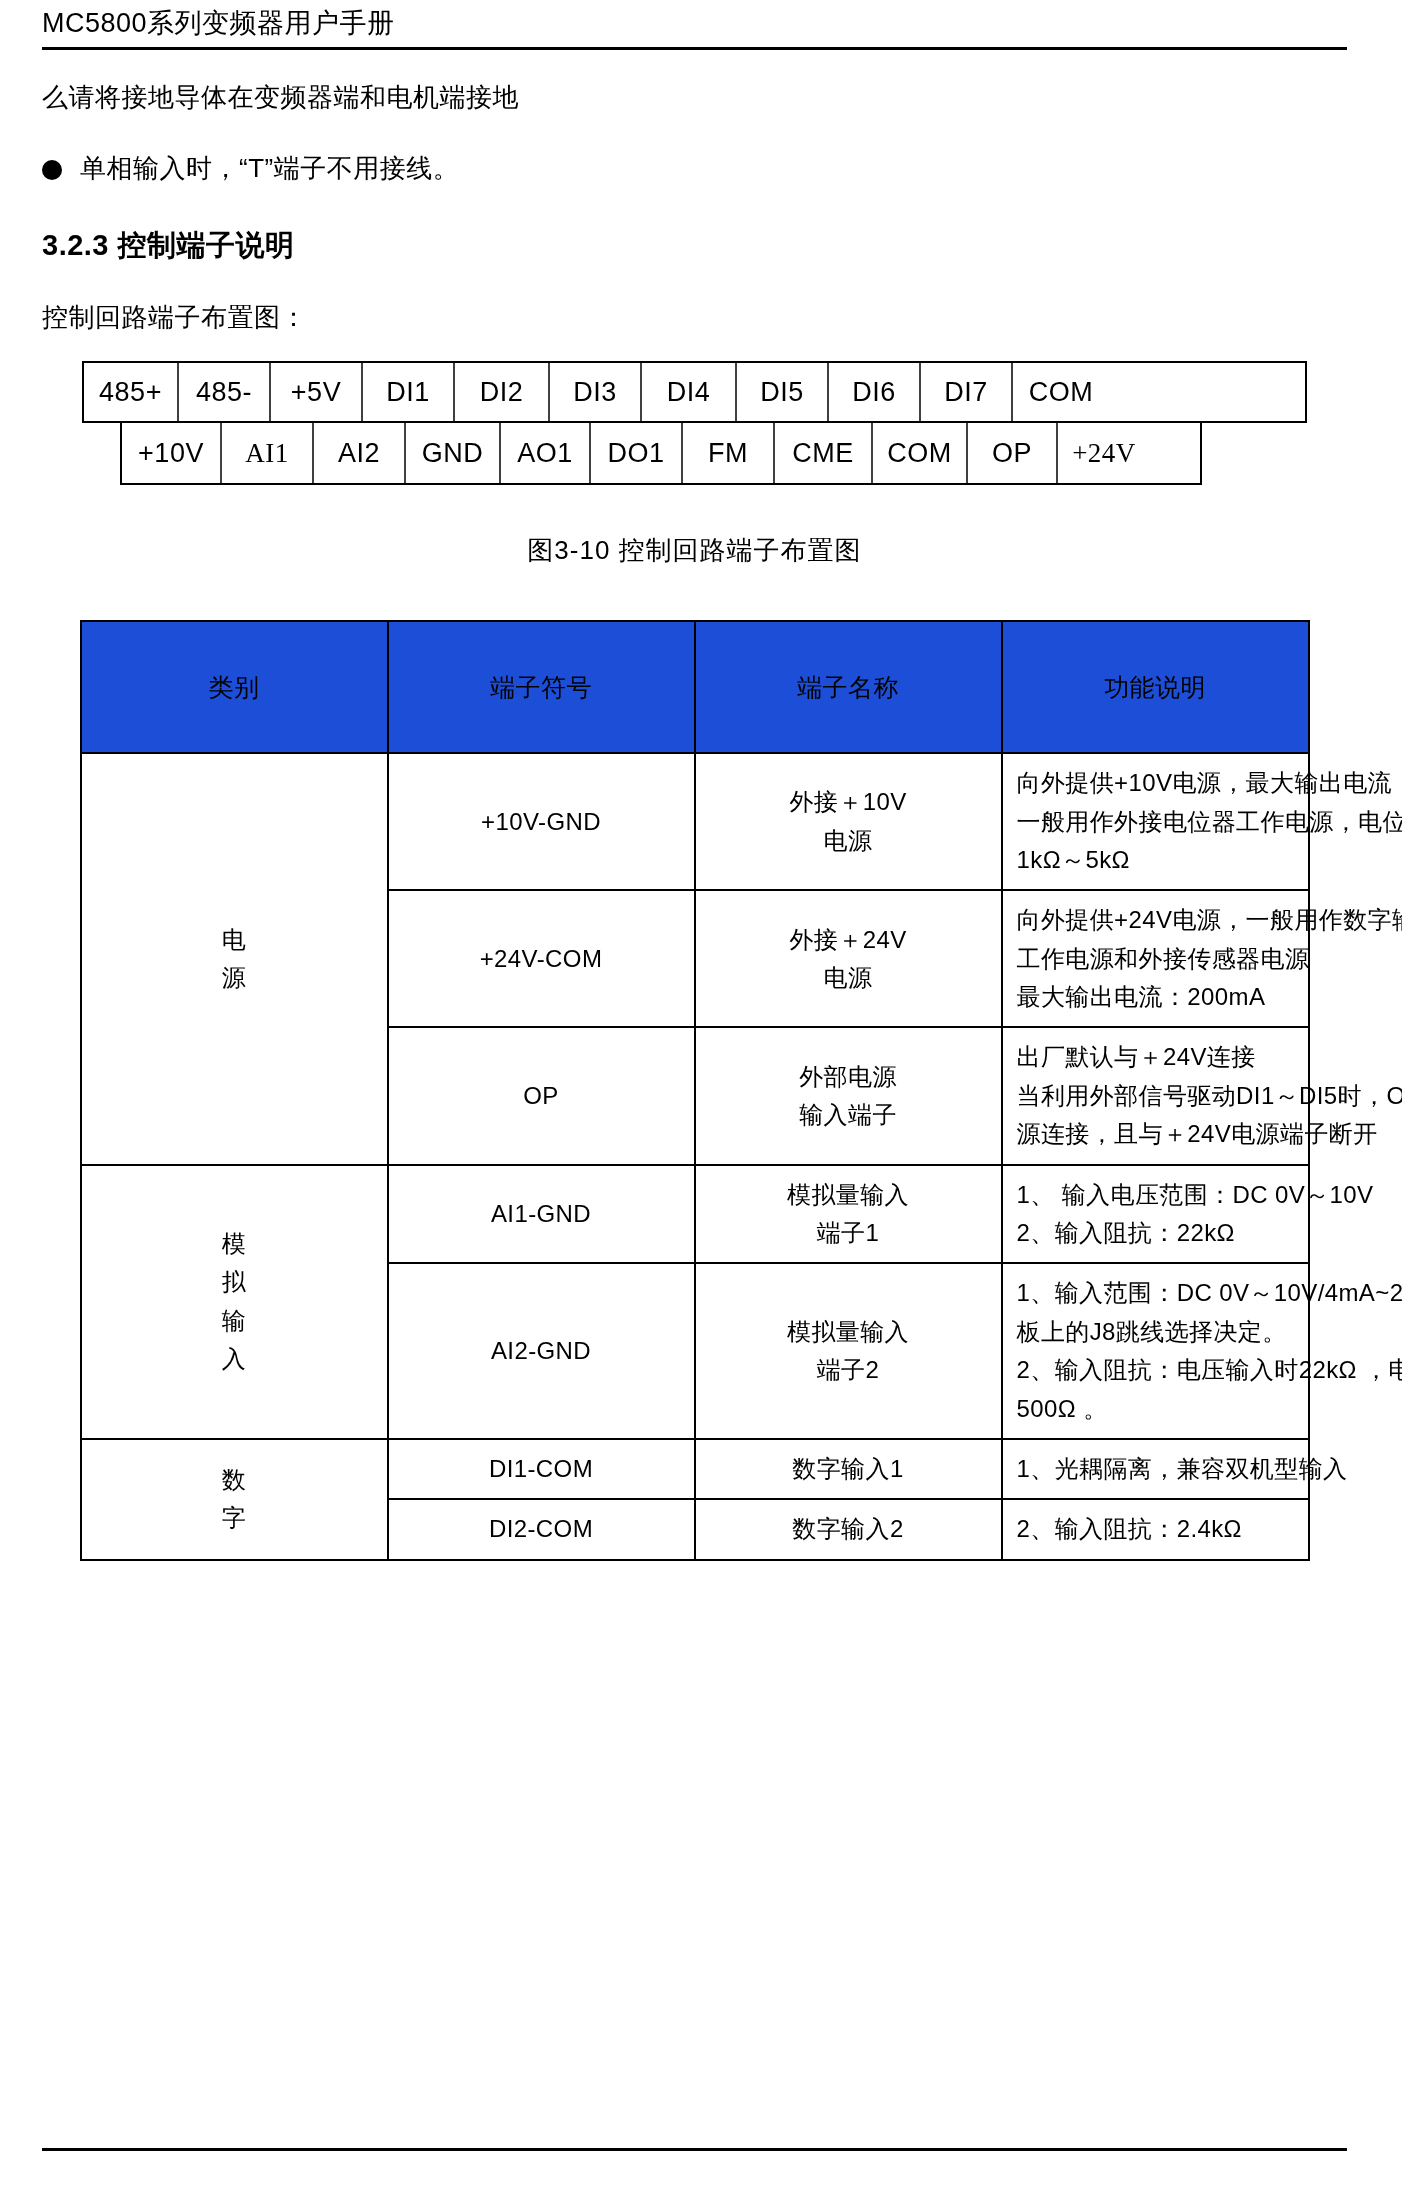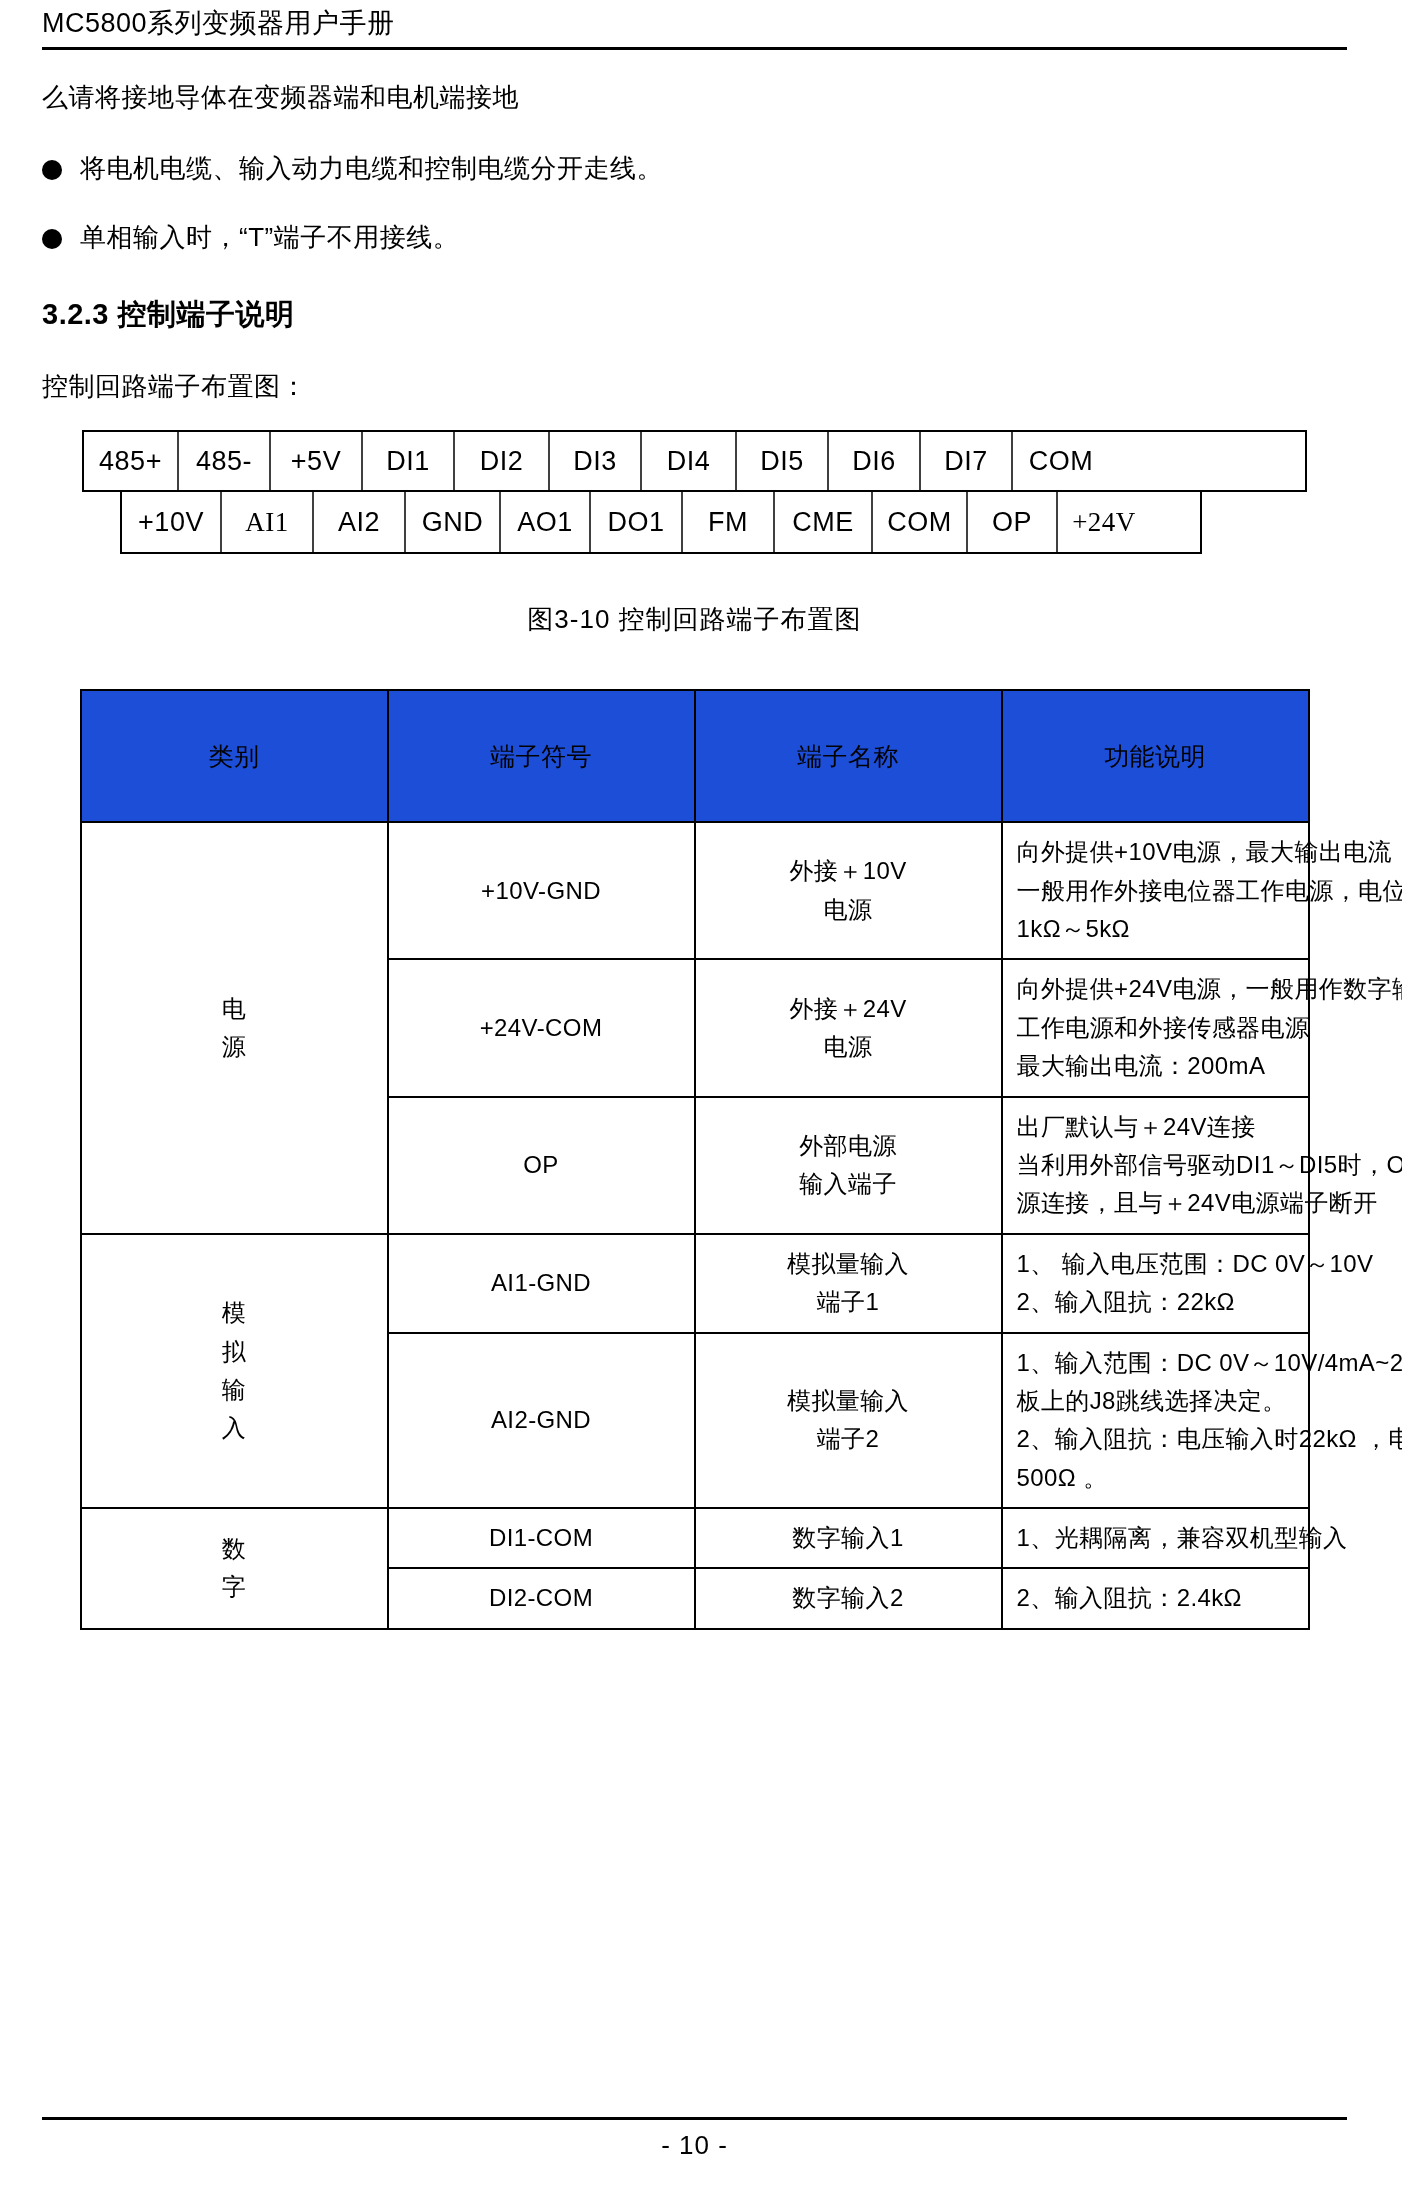--- a/index.html
+++ b/index.html
@@ -171,24 +171,20 @@
 
 <div class="page">
 
   <div class="header">
     <div>MC5800系列变频器用户手册</div>
     <hr class="header-rule">
   </div>
 
   <p class="para">么请将接地导体在变频器端和电机端接地</p>
 
-  <div class="bullet-row">
-    <span class="bullet-dot"></span>
-    <span class="bullet-text">将电机电缆、输入动力电缆和控制电缆分开走线。</span>
-  </div>
 
   <div class="bullet-row">
     <span class="bullet-dot"></span>
     <span class="bullet-text">单相输入时，“T”端子不用接线。</span>
   </div>
 
   <h3 class="section-title">3.2.3 控制端子说明</h3>
 
   <p class="caption-line">控制回路端子布置图：</p>
 
@@ -323,16 +319,15 @@
           </td>
           <td class="desc">
             <div>2、输入阻抗：2.4kΩ</div>
           </td>
         </tr>
       </tbody>
   </table>
 
   <div class="footer">
     <hr class="footer-rule">
-    <div class="footer-num">- 10 -</div>
   </div>
 
 </div>
 
 </body></html>

